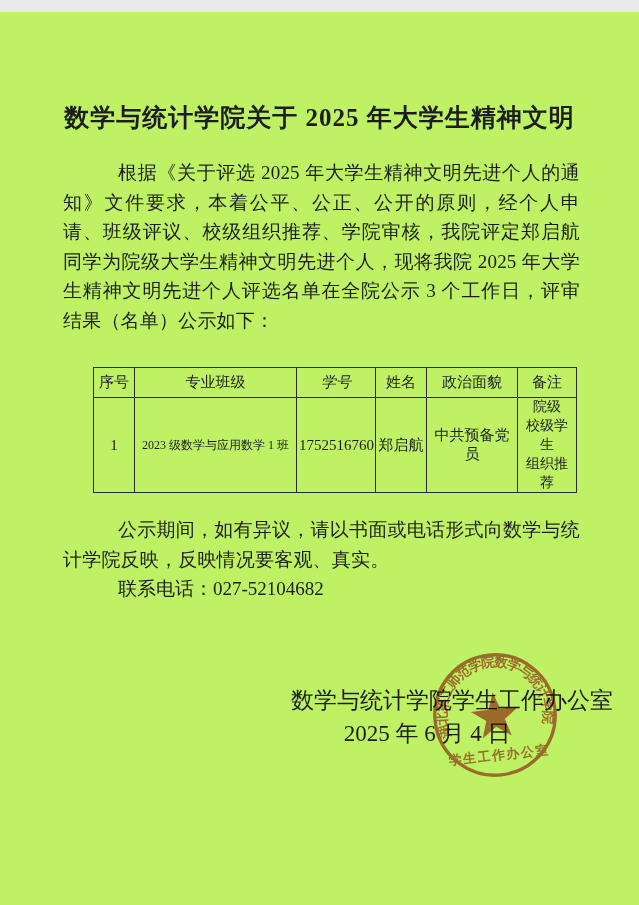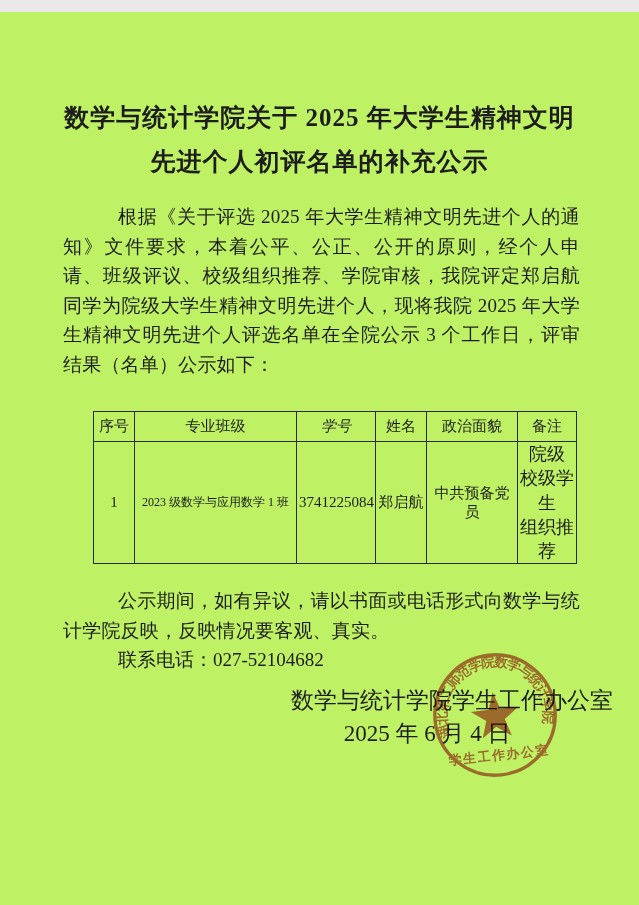--- a/index.html
+++ b/index.html
@@ -50,21 +50,21 @@
   }
   .notice-table thead tr { height: 30px; }
   .notice-table tbody tr { height: 54px; }
   .col-index { width: 36px; }
   .col-class { width: 157px; }
   .col-id { width: 74px; font-style: italic; }
   .col-name { width: 46px; }
   .col-status { width: 86px; }
   .col-remark { width: 54px; text-align: center; }
   .cell-class { font-size: 12px; }
-  .cell-remark { font-size: 18px; line-height: 1.35; white-space: pre-line; }
+  .cell-remark { font-size: 14px; line-height: 1.35; white-space: pre-line; }
   .info-line {
     margin: 0 60px 0 63px;
     padding-left: 55px;
     font-size: 19px;
     line-height: 30px;
   }
   .objection-para { margin-top: 22px; }
   .time-line { margin-top: 1px; }
   .phone-line { margin-top: 0; }
   .signature-block {
@@ -89,41 +89,40 @@
     pointer-events: none;
   }
 </style>
 </head>
 <body>
 
 <div class="page">
 
   <div class="title-block">
     <span class="title-line">数学与统计学院关于 2025 年大学生精神文明</span>
-    <span class="title-line">先进个人初评名单的补充公示</span>
   </div>
 
   <p class="body-para indent">根据《关于评选 2025 年大学生精神文明先进个人的通知》文件要求，本着公平、公正、公开的原则，经个人申请、班级评议、校级组织推荐、学院审核，我院评定郑启航同学为院级大学生精神文明先进个人，现将我院 2025 年大学生精神文明先进个人评选名单在全院公示 3 个工作日，评审结果（名单）公示如下：</p>
 
   <table class="notice-table">
     <thead>
       <tr>
         <th class="col-index">序号</th>
         <th class="col-class">专业班级</th>
         <th class="col-id">学号</th>
         <th class="col-name">姓名</th>
         <th class="col-status">政治面貌</th>
         <th class="col-remark">备注</th>
       </tr>
     </thead>
     <tbody>
       <tr>
         <td>1</td>
         <td class="cell-class">2023 级数学与应用数学 1 班</td>
-        <td>3741225084</td>
+        <td>1752516760</td>
         <td>郑启航</td>
         <td>中共预备党员</td>
         <td class="cell-remark">院级
 校级学生
 组织推荐</td>
       </tr>
     </tbody>
   </table>
 
   <p class="body-para indent objection-para">公示期间，如有异议，请以书面或电话形式向数学与统计学院反映，反映情况要客观、真实。</p>

